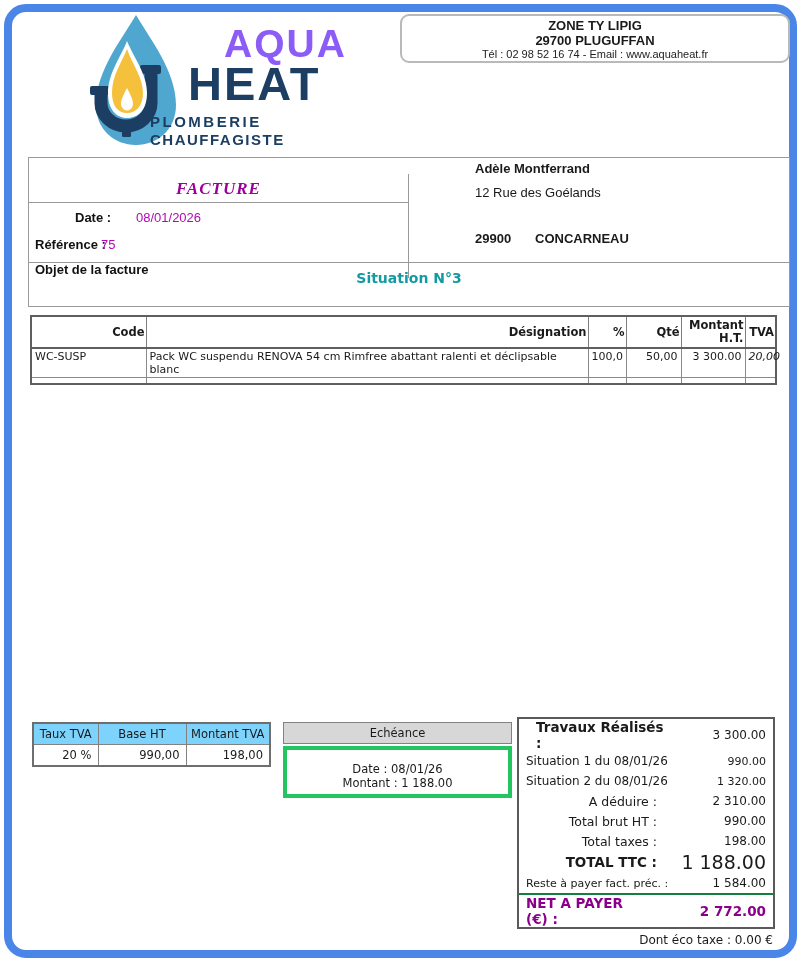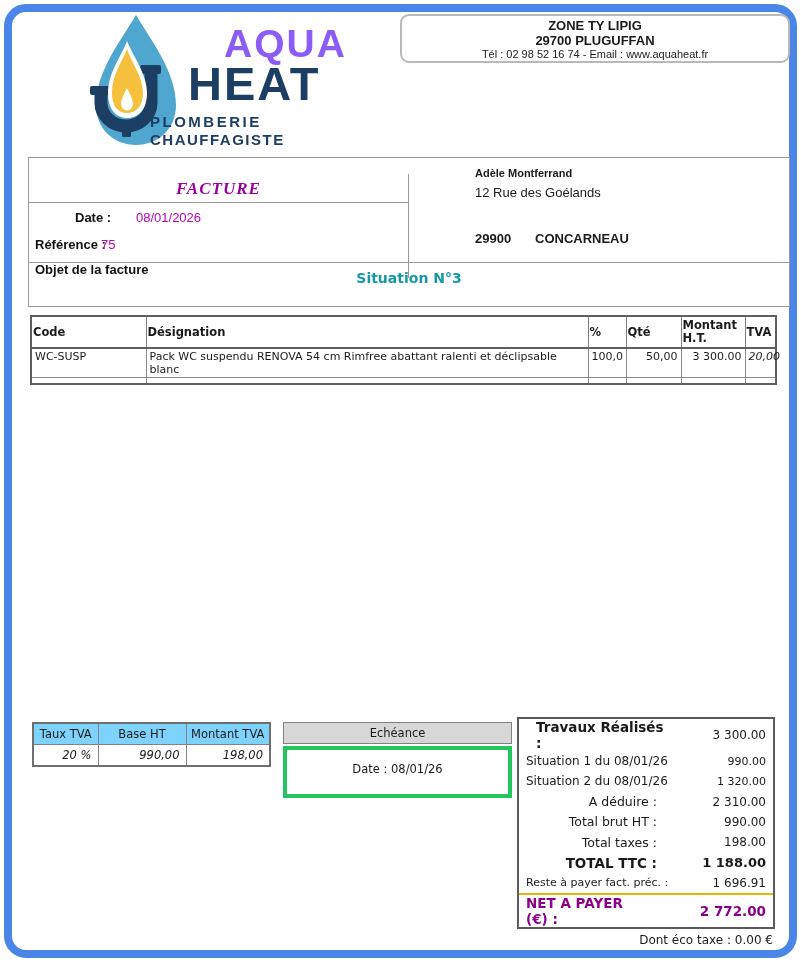--- a/index.html
+++ b/index.html
@@ -24,64 +24,64 @@
 
   
   .mid { position:absolute; left:28px; top:157px; width:762px; height:150px; border:1px solid #9a9a9a; }
   .mid-left { position:absolute; left:0; top:16px; width:380px; height:104px; border-right:1px solid #9a9a9a; }
   .facture-hdr { height:29px; line-height:29px; border-bottom:1px solid #9a9a9a; text-align:center;
     font-family:"Liberation Serif", serif; font-style:italic; font-weight:bold; font-size:17px;
     letter-spacing:1px; color:#9c009c; }
   .lbl { position:absolute; left:6px; font-size:13px; font-weight:bold; color:#111; }
   .pval { position:absolute; font-size:13px; color:#b606b6; }
   .mid-right { position:absolute; left:381px; top:0; width:381px; height:104px; }
-  .cust-name   { position:absolute; left:65px; top:9px;  font-size:11px; font-weight:bold; }
+  .cust-name   { position:absolute; left:65px; top:3px;  font-size:13px; font-weight:bold; }
   .cust-street { position:absolute; left:65px; top:27px; font-size:13px; }
   .cust-postal { position:absolute; left:65px; top:73px; font-size:13px; font-weight:bold; }
   .cust-city   { position:absolute; left:125px; top:73px; font-size:13px; font-weight:bold; }
   .situation-band { position:absolute; left:0; top:104px; width:100%; height:46px; border-top:1px solid #9a9a9a;
     text-align:center; padding-top:7px; font-size:14px; font-weight:bold; color:#139aa4; font-family:"DejaVu Sans", sans-serif; }
 
   
   table.items { position:absolute; left:30px; top:315px; width:745px; border-collapse:collapse; table-layout:fixed;
     font-family:"DejaVu Sans", sans-serif; border:2px solid #5f5f5f; }
   table.items th { border:1px solid #7e7e7e; border-top:2px solid #5f5f5f; border-bottom:2px solid #5f5f5f;
-    font-size:11.5px; font-weight:bold; padding:2px 1px; text-align:left; line-height:13px; }
+    font-size:11.5px; font-weight:bold; padding:2px 1px; text-align:right; line-height:13px; }
   table.items td { border:1px solid #8a8a8a; font-size:11px; vertical-align:top; padding:1px 3px; line-height:13px; }
   td.c-code { font-size:12px; }
   td.num { text-align:right; }
   td.c-tva { font-style:italic; }
   tr.empty-row td { height:6px; padding:0; }
 
   
   table.tva { position:absolute; left:32px; top:722px; width:237px; border-collapse:collapse; table-layout:fixed;
     font-family:"DejaVu Sans", sans-serif; border:2px solid #6e6e6e; }
   table.tva th { background:#7dd3fc; border:1px solid #828282; font-size:11.5px; font-weight:normal; padding:3px 2px; }
-  table.tva td { border:1px solid #828282; font-size:11.5px; text-align:right; padding:3px 6px; background:#fff;font-style:italic; }
+  table.tva td { border:1px solid #828282; font-size:11.5px; text-align:right; padding:3px 6px; background:#fff; }
 
   
   .ech-hdr  { position:absolute; left:283px; top:722px; width:229px; height:22px; background:#d7d7d7;
     border:1px solid #828282; text-align:center; line-height:20px; font-size:11.5px; font-family:"DejaVu Sans", sans-serif; }
   .ech-body { position:absolute; left:283px; top:746px; width:229px; height:52px; border:4px solid #22c55e;
     text-align:center; padding-top:12px; font-size:11.5px; line-height:14px; font-family:"DejaVu Sans", sans-serif; }
 
   
   .totals { position:absolute; left:517px; top:717px; width:258px; height:212px; border:2px solid #5a5a5a;
     display:flex; flex-direction:column; font-family:"DejaVu Sans", sans-serif; }
   .tot-row { flex:1; display:flex; align-items:center; padding:0 7px; }
   .tot-row .t-label { flex:1; font-size:12px; }
   .tot-row .t-value { width:95px; text-align:right; font-size:12px; }
   .tot-row.r-travaux .t-label { font-size:13.5px; font-weight:bold; padding-left:10px; }
   .tot-row.r-sit .t-label { font-size:12px; }
   .tot-row.r-sit .t-value { font-size:11px; }
   .tot-row.r-right .t-label { text-align:right; padding-right:14px; font-size:12.5px; }
   .tot-row.r-ttc .t-label { text-align:right; padding-right:14px; font-size:13.5px; font-weight:bold; }
-  .tot-row.r-ttc .t-value { font-size:13px; font-weight:bold; }
+  .tot-row.r-ttc .t-value { font-size:19px; font-weight:normal; }
   .tot-row.r-reste .t-label { font-size:11px; }
-  .tot-row.r-net { border-top:2px solid #eab308;gap:24px; }
+  .tot-row.r-net { border-top:2px solid #15803d;gap:24px; }
   .tot-row.r-net .t-label { font-size:13.5px; font-weight:bold; color:#8b008b; }
   .tot-row.r-net .t-value { font-size:13.5px; font-weight:bold; color:#8b008b; }
 
   .eco-tax { position:absolute; right:28px; top:933px; font-size:12px; font-family:"DejaVu Sans", sans-serif; }
 </style>
 </head>
 <body>
 
 <div class="frame"></div>
 
@@ -181,20 +181,21 @@
       <td>20 %</td>
       <td>990,00</td>
       <td>198,00</td>
     </tr>
   </tbody>
 </table>
 
 <div class="ech-hdr">Echéance</div>
 <div class="ech-body">
   <div>Date : 08/01/26</div>
+  <div>Montant : 1 188.00</div>
 </div>
 
 <div class="totals">
   <div class="tot-row r-travaux">
     <span class="t-label">Travaux Réalisés :</span>
     <span class="t-value">3 300.00</span>
   </div>
   <div class="tot-row r-sit">
     <span class="t-label">Situation 1 du 08/01/26</span>
     <span class="t-value">990.00</span>
@@ -214,21 +215,21 @@
   <div class="tot-row r-right">
     <span class="t-label">Total taxes :</span>
     <span class="t-value">198.00</span>
   </div>
   <div class="tot-row r-ttc">
     <span class="t-label">TOTAL TTC :</span>
     <span class="t-value">1 188.00</span>
   </div>
   <div class="tot-row r-reste">
     <span class="t-label">Reste à payer fact. préc. :</span>
-    <span class="t-value">1 696.91</span>
+    <span class="t-value">1 584.00</span>
   </div>
   <div class="tot-row r-net">
     <span class="t-label">NET A PAYER (€) :</span>
     <span class="t-value">2 772.00</span>
   </div>
 </div>
 
 <div class="eco-tax">Dont éco taxe : 0.00 €</div>
 
 </body></html>

